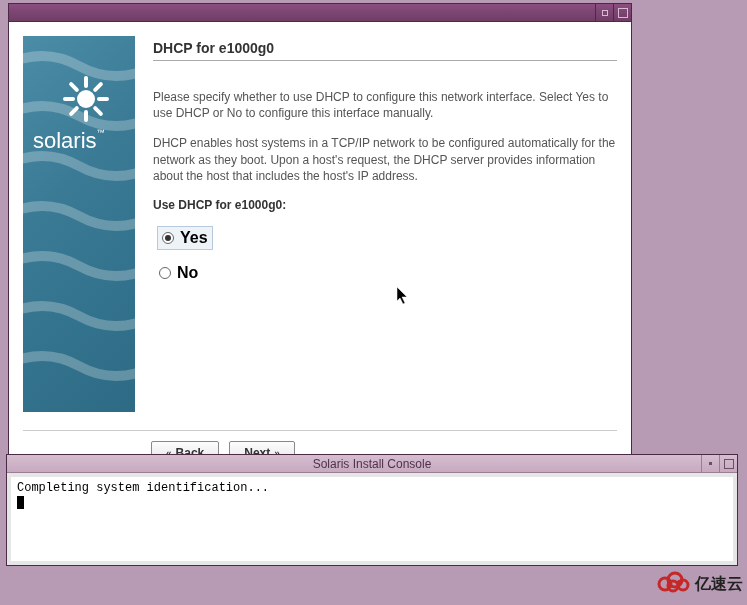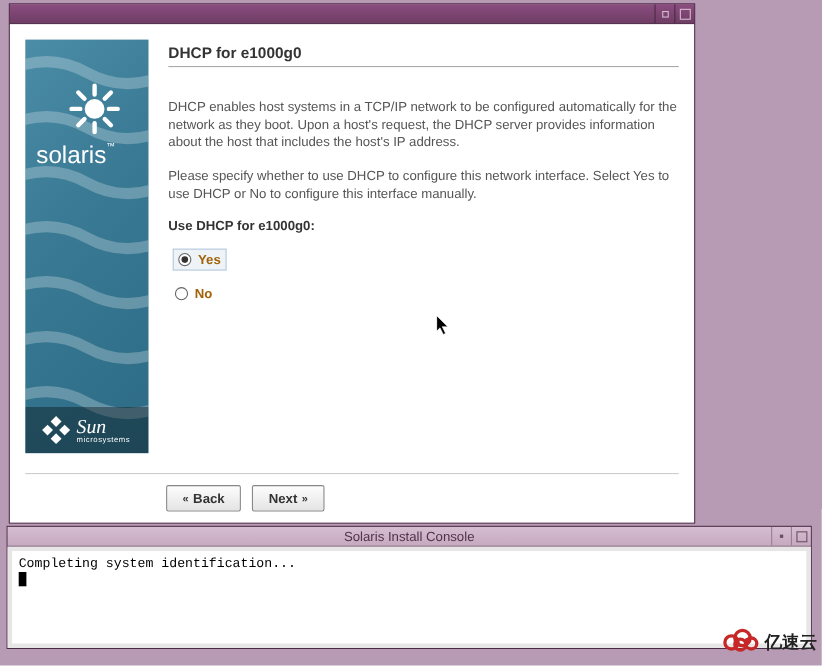--- a/index.html
+++ b/index.html
@@ -163,22 +163,22 @@
       justify-content: center;
       background: #fff;
     }
     .radio .dot {
       width: 6px; height: 6px;
       border-radius: 50%;
       background: #333;
     }
     .radio-label {
       font-weight: bold;
-      font-size: 12px;
-      color: #a16207;
+      font-size: 16px;
+      color: #000000;
     }
     .selected-wrap {
       display: inline-flex;
       align-items: center;
       border: 1px solid #b7c9dc;
       background: #eef3f8;
       padding: 2px 4px;
       gap: 6px;
     }
     .footer {
@@ -201,21 +201,20 @@
       align-items: center;
       gap: 4px;
       border-radius: 2px;
     }
     .chev { font-size: 10px; font-weight:bold;}
     .console-window {
       position: absolute;
       left: 6px; top: 454px;
       width: 732px;
       border: 1px solid #4a2a44;
-      margin-top: 24px;
     }
     .console-titlebar {
       height: 18px;
       background: linear-gradient(#d6bdd0, #c6aac0);
       display: flex;
       align-items: center;
       justify-content: center;
       color: #50324a;
       font-size: 12px;
       position: relative;
@@ -299,39 +298,27 @@
           <div class="ray" style="transform:rotate(90deg)"></div>
           <div class="ray" style="transform:rotate(135deg)"></div>
           <div class="ray" style="transform:rotate(180deg)"></div>
           <div class="ray" style="transform:rotate(225deg)"></div>
           <div class="ray" style="transform:rotate(270deg)"></div>
           <div class="ray" style="transform:rotate(315deg)"></div>
         </div>
         <div class="solaris-text">
           <span>solaris</span><span class="tm">™</span>
         </div>
-        <div class="sun-logo-block">
-          <div class="diamond">
-              <div class="a"></div>
-              <div class="b"></div>
-              <div class="c"></div>
-              <div class="d"></div>
-            </div>
-          <div class="txt">
-            <span class="big">Sun</span>
-            <span class="small">microsystems</span>
-          </div>
-        </div>
       </div>
 
       <div class="main-content">
         <div class="section-title">DHCP for e1000g0</div>
         <hr class="hr">
+        <p class="para">Please specify whether to use DHCP to configure this network interface. Select Yes to use DHCP or No to configure this interface manually.</p>
         <p class="para">DHCP enables host systems in a TCP/IP network to be configured automatically for the network as they boot. Upon a host's request, the DHCP server provides information about the host that includes the host's IP address.</p>
-        <p class="para">Please specify whether to use DHCP to configure this network interface. Select Yes to use DHCP or No to configure this interface manually.</p>
         <div class="question">Use DHCP for e1000g0:</div>
 
         <div style="padding-left:4px;">
           <span class="selected-wrap">
             <span class="radio">
                 <span class="dot"></span>
               </span>
             <span class="radio-label">Yes</span>
           </span>
         </div>

